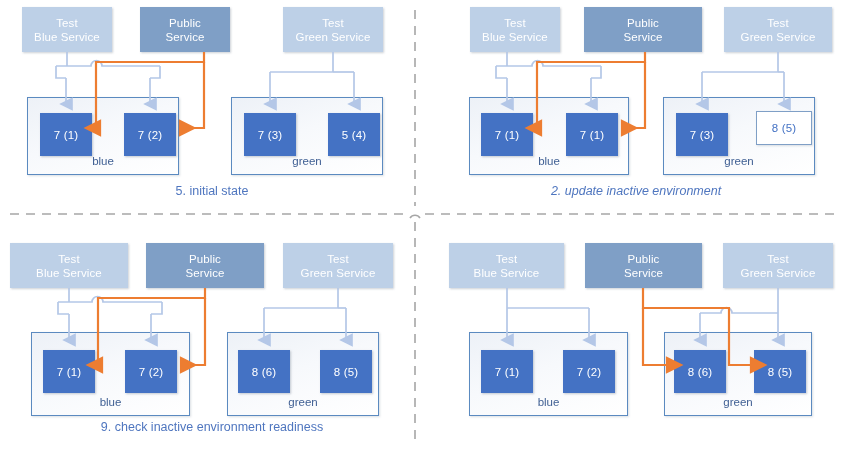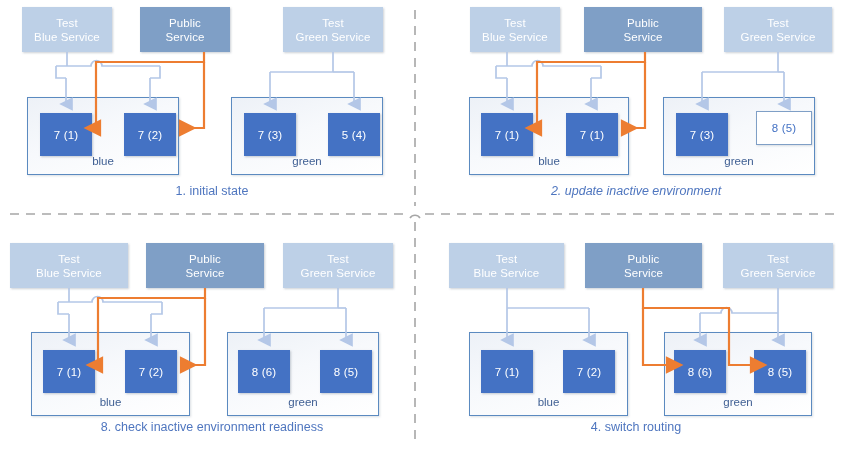--- a/index.html
+++ b/index.html
@@ -136,21 +136,21 @@
           <path d="M333,72 L354,72"></path>
         </g>
 
         <g fill="none" stroke="#ed7d31" stroke-width="2.2">
           <path d="M204,52 L204,62 L96,62 L96,128"></path>
           <path d="M96,128 L100,128" marker-end="url(#ah-orange-1)"></path>
           <path d="M204,62 L204,128 L180,128" marker-end="url(#ah-orange-1)"></path>
         </g>
       </svg>
 
-      <div class="caption" style="top:184px;">1. initial state</div>
+      <div class="caption" style="top:184px;">5. initial state</div>
     </div>
   </div>
 
   <div class="panel" style="left:424px;top:0px;">
     <div class="stage">
 
       <div class="svc test" style="left:46px;top:7px;width:90px;height:45px;">
         <div>
           <span>Test</span>
           <span>Blue Service</span>
@@ -274,21 +274,21 @@
           <path d="M346,80 L346,112" marker-end="url(#ah-blue-3)"></path>
           <path d="M338,80 L346,80"></path>
         </g>
         <g fill="none" stroke="#ed7d31" stroke-width="2.2">
           <path d="M205,60 L205,70 L98,70 L98,137"></path>
           <path d="M98,137 L102,137" marker-end="url(#ah-orange-3)"></path>
           <path d="M205,70 L205,137 L181,137" marker-end="url(#ah-orange-3)"></path>
         </g>
       </svg>
 
-      <div class="caption" style="top:192px;">8. check inactive environment readiness</div>
+      <div class="caption" style="top:192px;">9. check inactive environment readiness</div>
     </div>
   </div>
 
   <div class="panel" style="left:424px;top:228px;">
     <div class="stage">
 
       <div class="svc test" style="left:25px;top:15px;width:115px;height:45px;">
         <div>
           <span>Test</span>
           <span>Blue Service</span>
@@ -339,21 +339,20 @@
           <path d="M276,85 L297,85 A5.5,5.5 0 0 1 308,85 L354,85"></path>
           <path d="M276,85 L276,112" marker-end="url(#ah-blue-4)"></path>
           <path d="M354,85 L354,112" marker-end="url(#ah-blue-4)"></path>
         </g>
         <g fill="none" stroke="#ed7d31" stroke-width="2.2">
           <path d="M219,60 L219,80 L305,80 L305,137 L327,137" marker-end="url(#ah-orange-4)"></path>
           <path d="M219,80 L219,137 L243,137" marker-end="url(#ah-orange-4)"></path>
         </g>
       </svg>
 
-      <div class="caption" style="top:192px;">4. switch routing</div>
     </div>
   </div>
 
   <svg style="position:absolute;left:0;top:0;width:848px;height:456px;pointer-events:none;" viewBox="0 0 848 456">
     <g stroke="#a6a6a6" stroke-width="1.6" fill="none" stroke-dasharray="9 7">
       <path d="M10,214 L405,214"></path>
       <path d="M425,214 L838,214"></path>
       <path d="M415,10 L415,206"></path>
       <path d="M415,222 L415,446"></path>
     </g>

